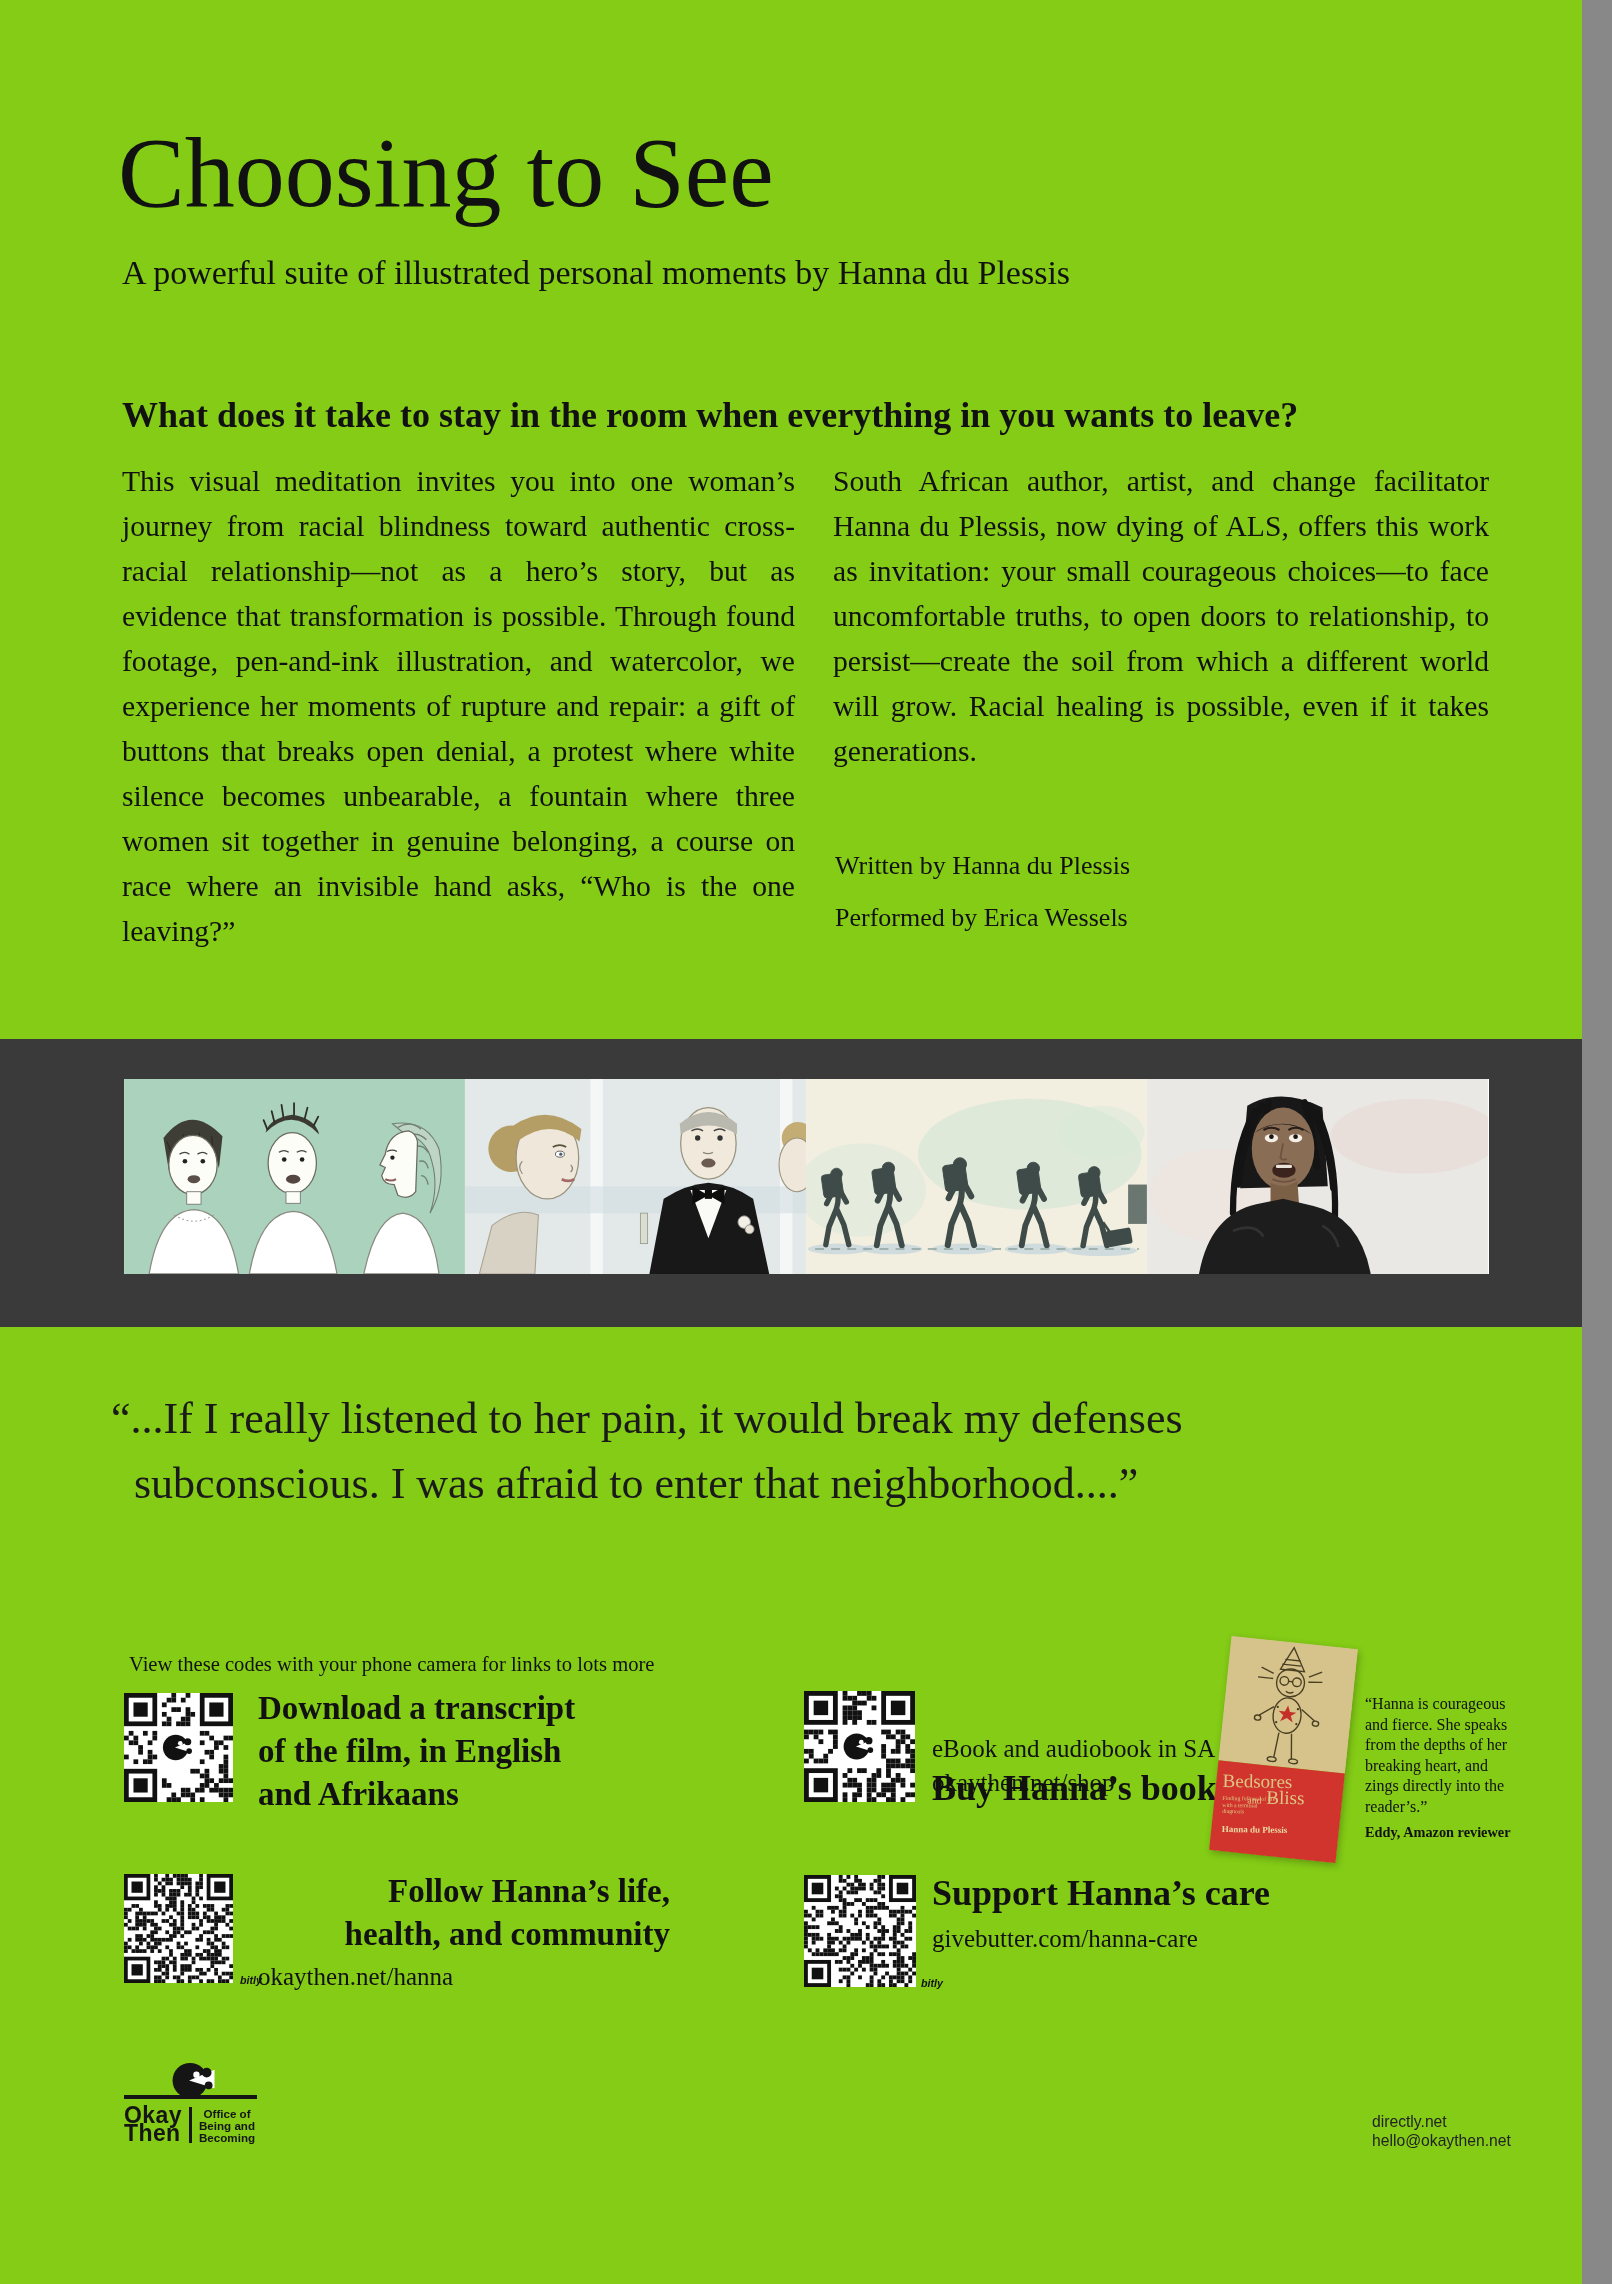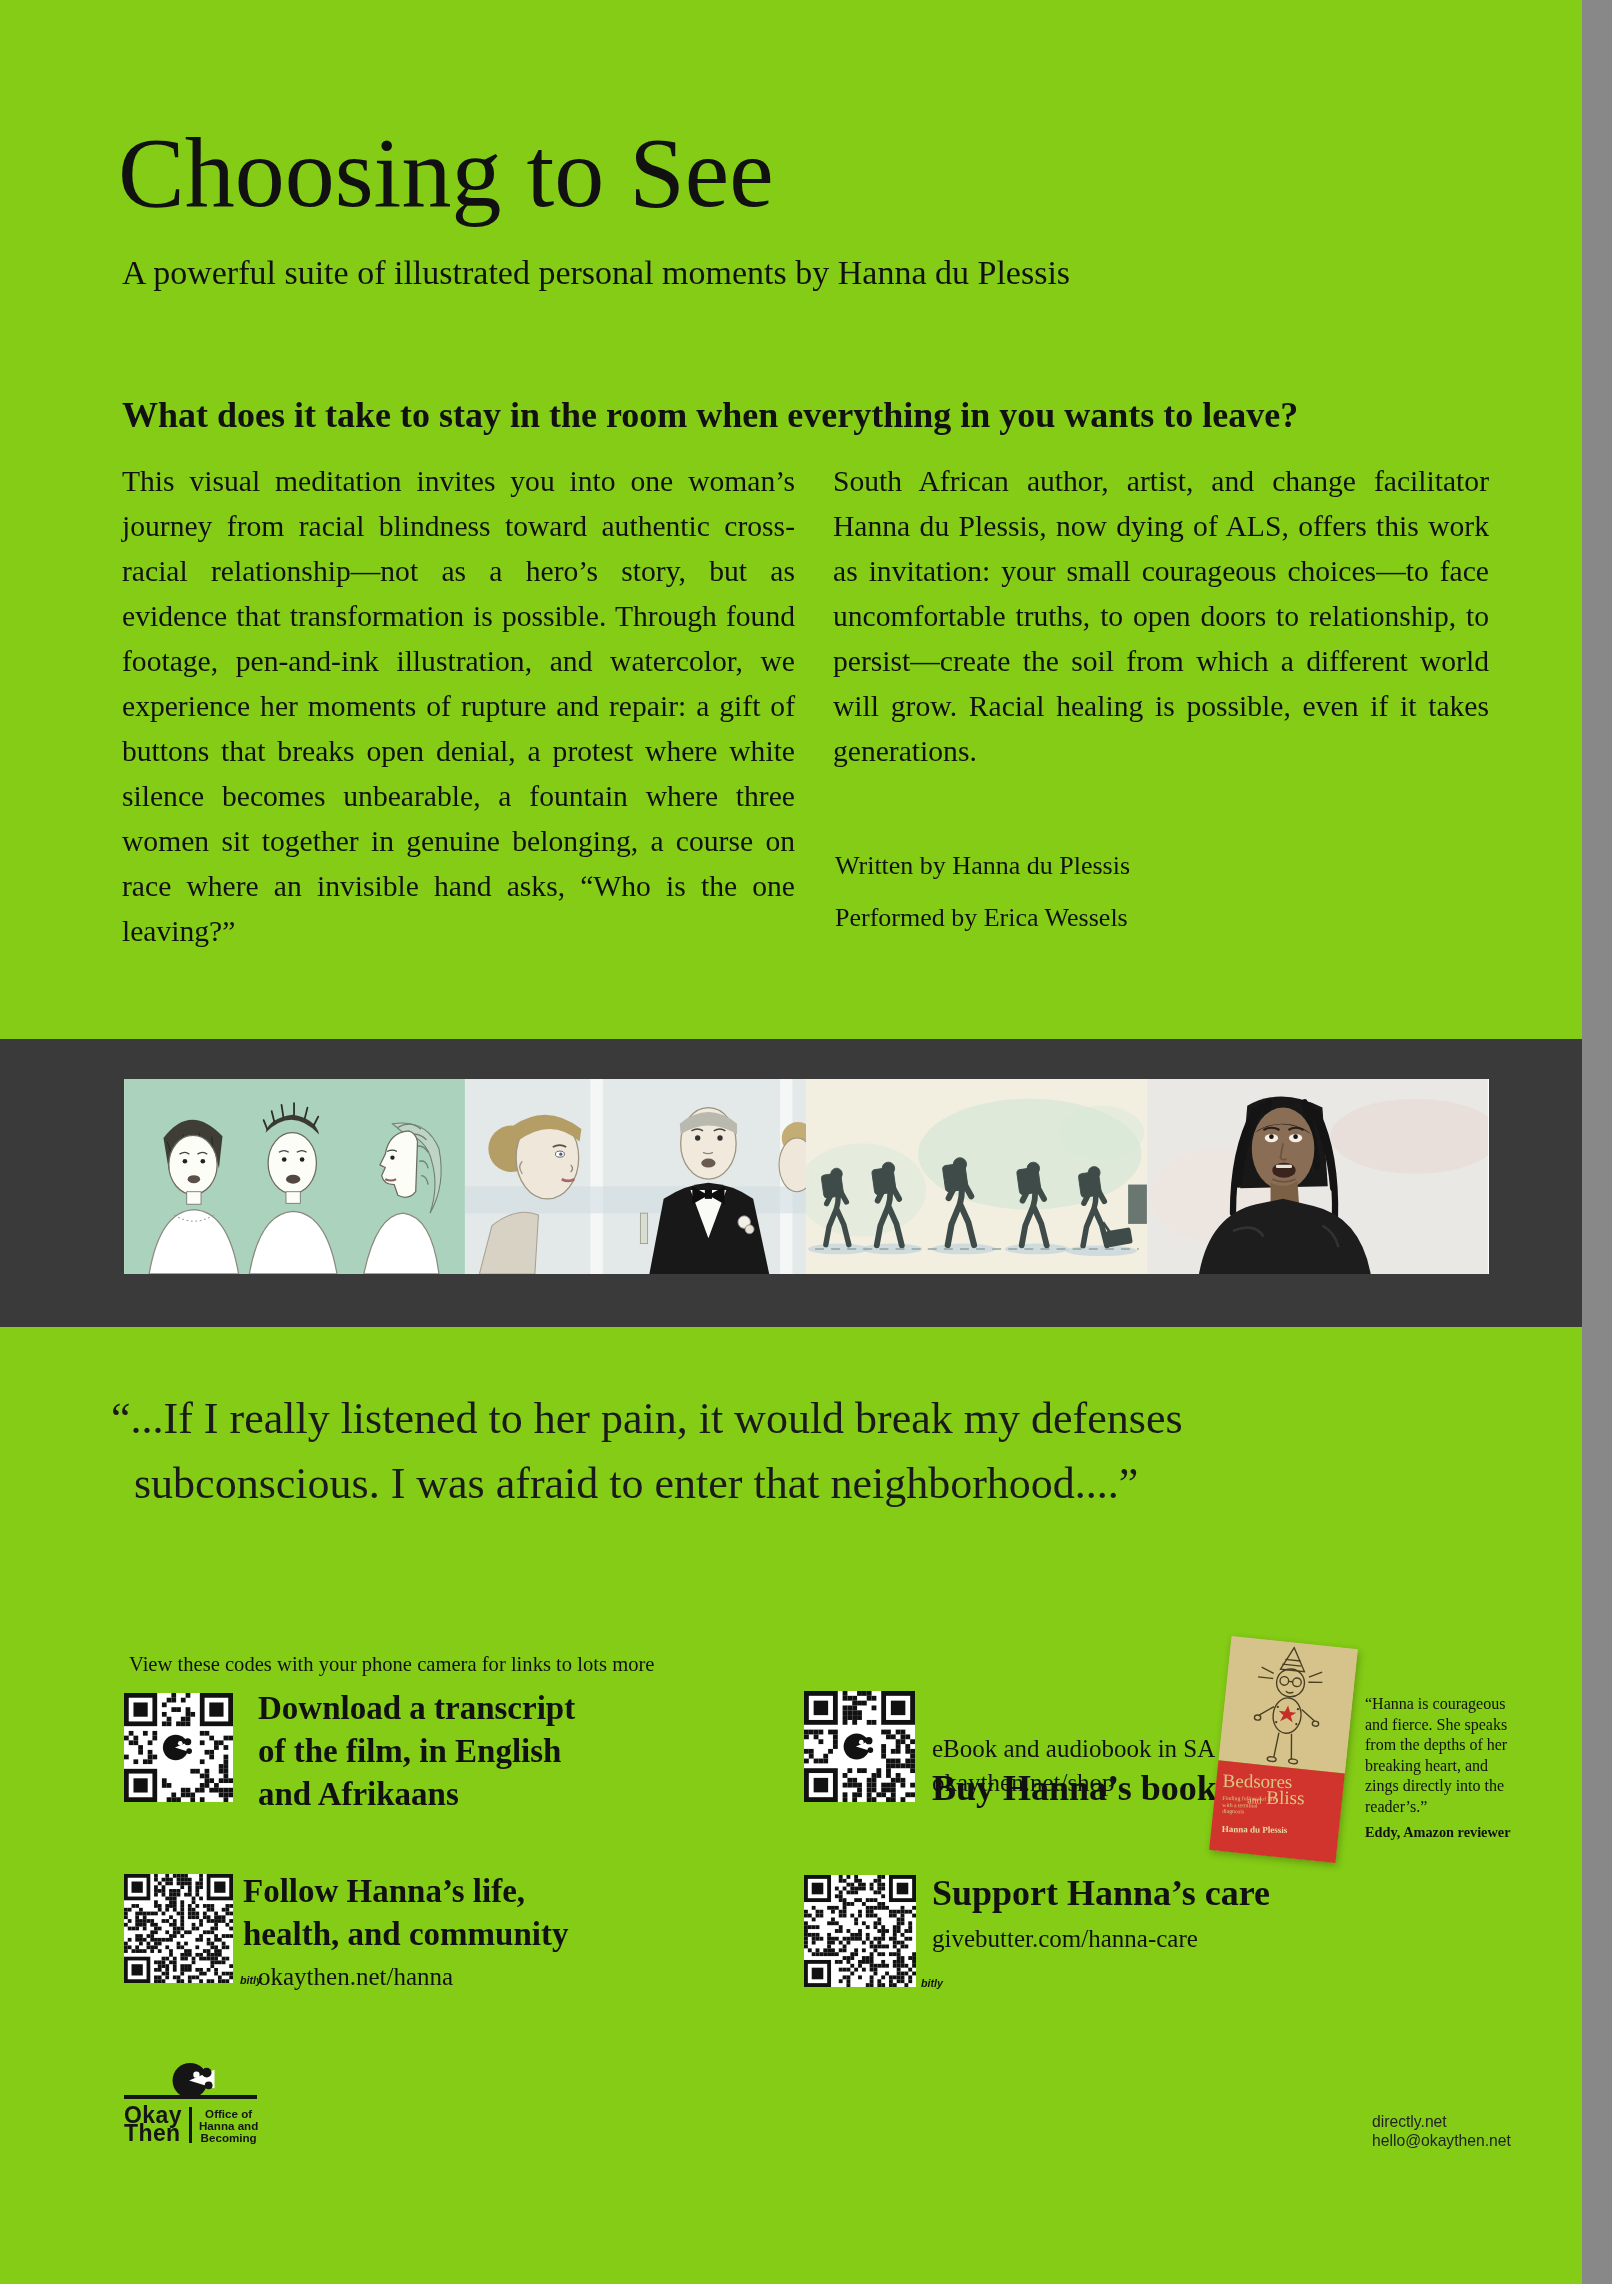--- a/index.html
+++ b/index.html
@@ -665,21 +665,21 @@
         <rect x="8.413793103448276" y="8.413793103448276" width="12.620689655172413" height="12.620689655172413" fill="#111"></rect>
         <rect x="92.55172413793103" y="0" width="29.448275862068964" height="29.448275862068964" fill="#111"></rect>
         <rect x="96.75862068965517" y="4.206896551724138" width="21.03448275862069" height="21.03448275862069" fill="#fff"></rect>
         <rect x="100.9655172413793" y="8.413793103448276" width="12.620689655172413" height="12.620689655172413" fill="#111"></rect>
         <rect x="0" y="92.55172413793103" width="29.448275862068964" height="29.448275862068964" fill="#111"></rect>
         <rect x="4.206896551724138" y="96.75862068965517" width="21.03448275862069" height="21.03448275862069" fill="#fff"></rect>
         <rect x="8.413793103448276" y="100.9655172413793" width="12.620689655172413" height="12.620689655172413" fill="#111"></rect>
       </svg>
     </div>
   <div class="bitly" style="left:240px;top:1974px;">bitly</div>
-  <div class="qr-title" style="left:243px;top:1870px;width:412px;">
+  <div class="qr-title" style="left:258px;top:1870px;width:412px;text-align:right;">
     <div>Follow Hanna’s life,</div>
     <div>health, and community</div>
   </div>
   <div class="qr-sub" style="left:258px;top:1960px;">okaythen.net/hanna</div>
 
   <div class="qr-code" style="left:804px;top:1691px;">
       <svg width="111" height="111" viewBox="0 0 124 124">
         <rect width="124" height="124" fill="#fff"></rect>
         <rect x="43.130434782608695" y="0" width="5.391304347826087" height="5.391304347826087" fill="#111"></rect>
         <rect x="59.30434782608695" y="0" width="5.391304347826087" height="5.391304347826087" fill="#111"></rect>
@@ -1197,21 +1197,21 @@
       <circle cx="55" cy="30" r="6.5" fill="#ffffff"></circle>
     </svg>
     <div class="rule"></div>
     <div class="word">
       <div>Okay</div>
       <div>Then</div>
     </div>
     <div class="bar"></div>
     <div class="office">
       <div>Office of</div>
-      <div>Hanna and</div>
+      <div>Being and</div>
       <div>Becoming</div>
     </div>
   </div>
 
   <div class="contact">
     <div>directly.net</div>
     <div>hello@okaythen.net</div>
   </div>
 
 </div>

